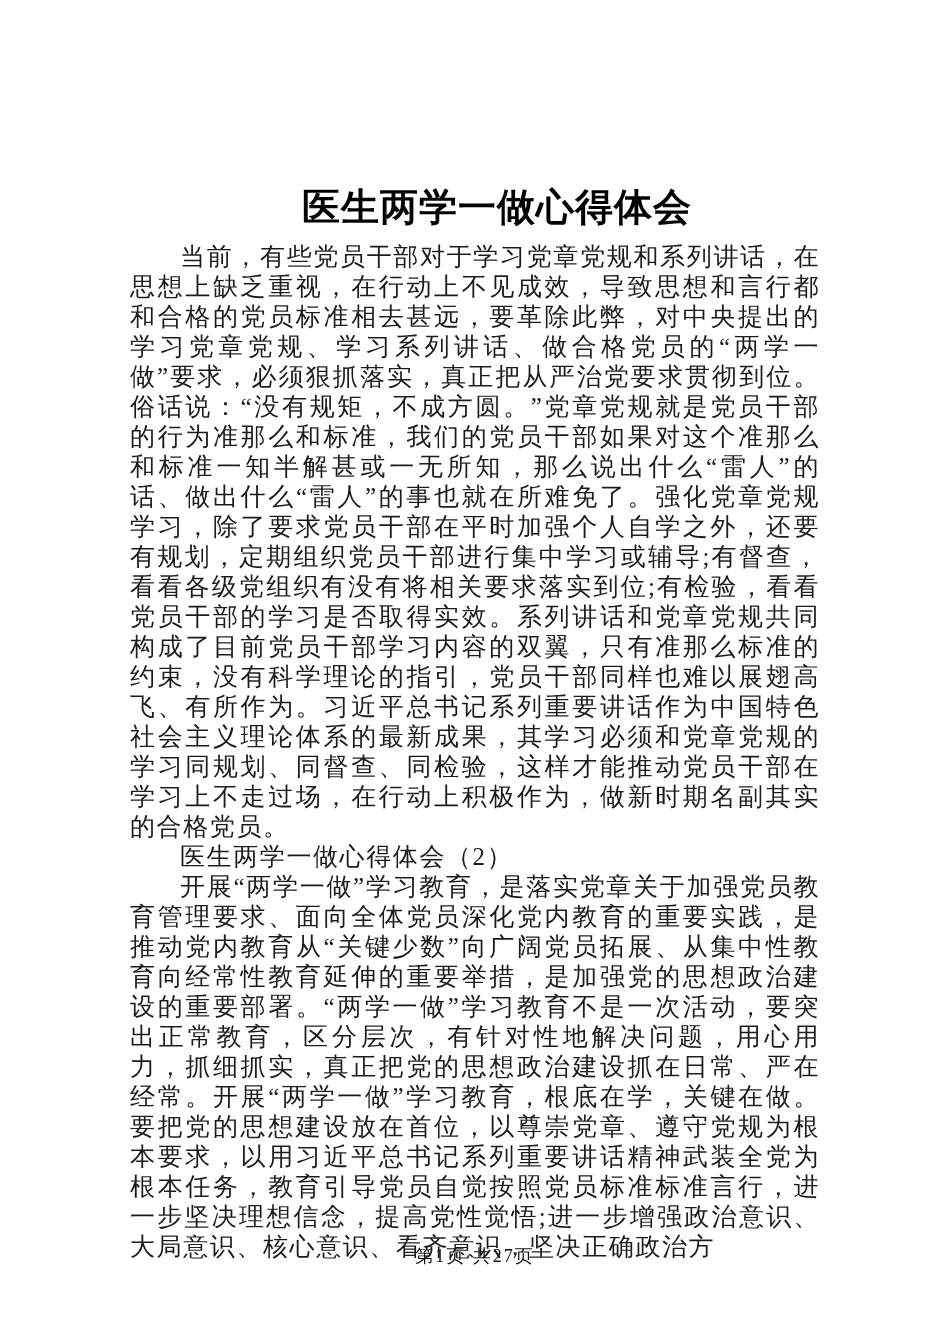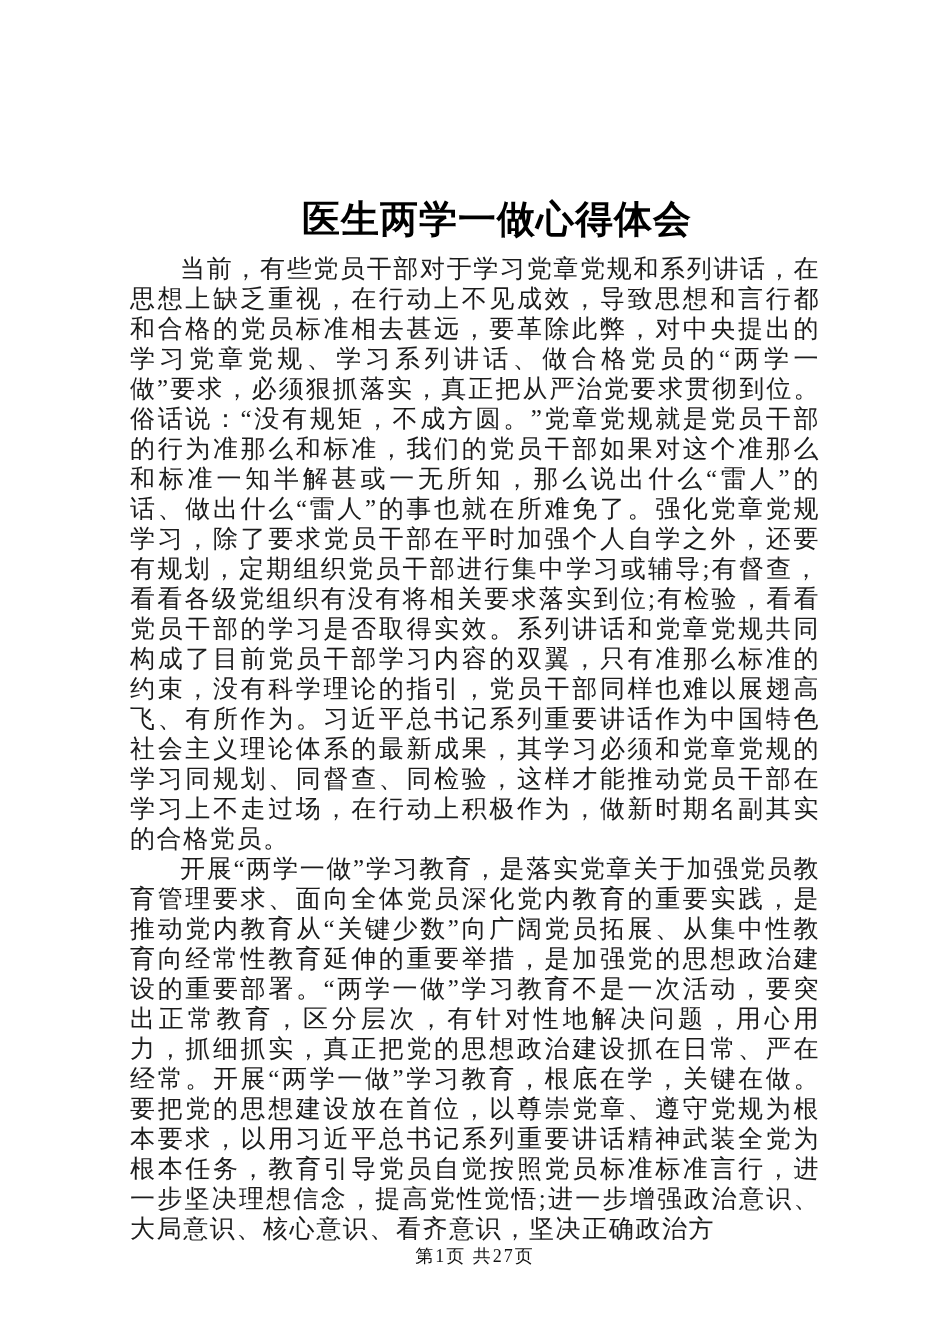--- a/index.html
+++ b/index.html
@@ -10,21 +10,21 @@
   .page {
     position: relative;
     width: 950px;
     height: 1344px;
     background: #ffffff;
     overflow: hidden;
     font-family: "Liberation Serif", "DejaVu Serif", serif;
     color: #1a1a1a;
   }
   .doc-title {
-    margin: 12px;
+    margin: 0;
     padding-top: 184px;
     text-align: center;
     font-size: 38px;
     line-height: 46px;
     font-weight: bold;
     letter-spacing: 1px;
     color: #000000;
     padding-left: 44px;
   }
   .doc-body {
@@ -54,19 +54,20 @@
   }
 </style>
 </head>
 <body>
 
 <div class="page">
   <h1 class="doc-title">医生两学一做心得体会</h1>
 
   <div class="doc-body">
     <p>当前，有些党员干部对于学习党章党规和系列讲话，在思想上缺乏重视，在行动上不见成效，导致思想和言行都和合格的党员标准相去甚远，要革除此弊，对中央提出的学习党章党规、学习系列讲话、做合格党员的“两学一做”要求，必须狠抓落实，真正把从严治党要求贯彻到位。俗话说：“没有规矩，不成方圆。”党章党规就是党员干部的行为准那么和标准，我们的党员干部如果对这个准那么和标准一知半解甚或一无所知，那么说出什么“雷人”的话、做出什么“雷人”的事也就在所难免了。强化党章党规学习，除了要求党员干部在平时加强个人自学之外，还要有规划，定期组织党员干部进行集中学习或辅导;有督查，看看各级党组织有没有将相关要求落实到位;有检验，看看党员干部的学习是否取得实效。系列讲话和党章党规共同构成了目前党员干部学习内容的双翼，只有准那么标准的约束，没有科学理论的指引，党员干部同样也难以展翅高飞、有所作为。习近平总书记系列重要讲话作为中国特色社会主义理论体系的最新成果，其学习必须和党章党规的学习同规划、同督查、同检验，这样才能推动党员干部在学习上不走过场，在行动上积极作为，做新时期名副其实的合格党员。</p>
+    <p>医生两学一做心得体会（2）</p>
     <p>开展“两学一做”学习教育，是落实党章关于加强党员教育管理要求、面向全体党员深化党内教育的重要实践，是推动党内教育从“关键少数”向广阔党员拓展、从集中性教育向经常性教育延伸的重要举措，是加强党的思想政治建设的重要部署。“两学一做”学习教育不是一次活动，要突出正常教育，区分层次，有针对性地解决问题，用心用力，抓细抓实，真正把党的思想政治建设抓在日常、严在经常。开展“两学一做”学习教育，根底在学，关键在做。要把党的思想建设放在首位，以尊崇党章、遵守党规为根本要求，以用习近平总书记系列重要讲话精神武装全党为根本任务，教育引导党员自觉按照党员标准标准言行，进一步坚决理想信念，提高党性觉悟;进一步增强政治意识、大局意识、核心意识、看齐意识，坚决正确政治方</p>
   </div>
 
   <div class="page-footer">
     <span>第1页 共27页</span>
   </div>
 </div>
 
 </body></html>

